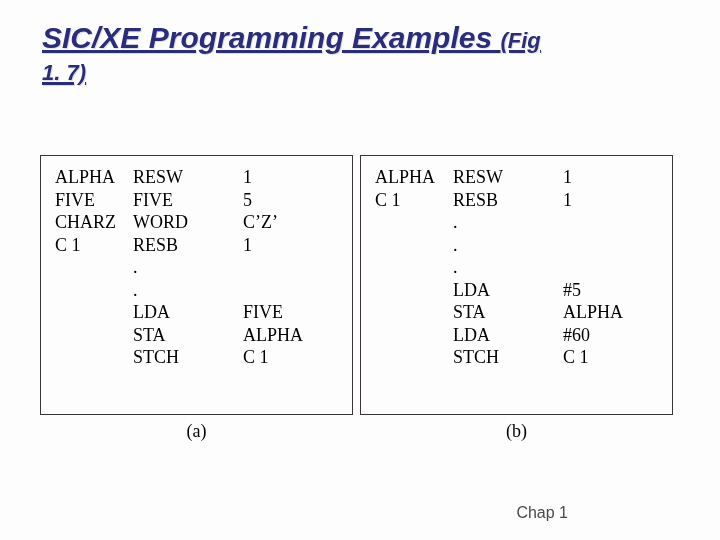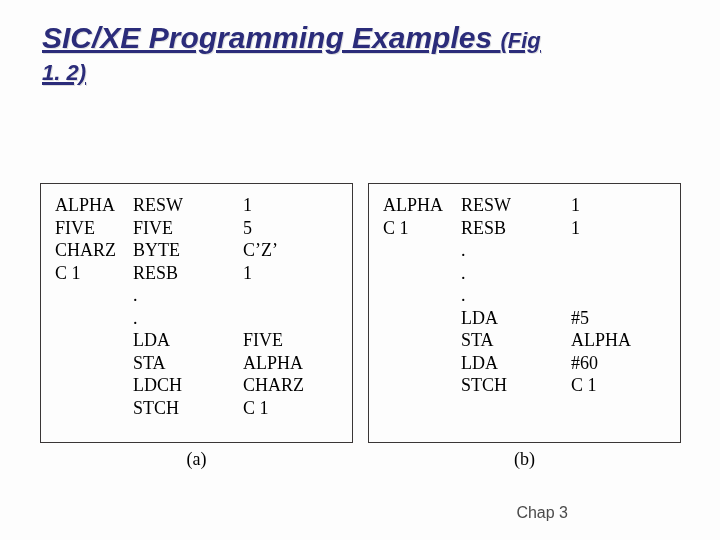--- a/index.html
+++ b/index.html
@@ -33,22 +33,21 @@
   }
   .title .sub {
     font-size: 22px;
     text-decoration: underline;
   }
   .panels {
     position: absolute;
     top: 155px;
     left: 40px;
     display: flex;
-    gap: 15px;
-    margin-top: 28px;
+    gap: 7px;
   }
   .panel {
     border: 1px solid #3a3636;
     width: 313px;
     height: 260px;
     box-sizing: border-box;
     padding: 10px 14px 8px 14px;
     position: relative;
   }
   table.code {
@@ -86,41 +85,41 @@
     color: #4a4a4a;
   }
 </style>
 </head>
 <body>
 
 <div class="slide">
 
   <div class="title">
     <span>SIC/XE Programming Examples </span><span class="sub">(Fig</span><br>
-    <span class="sub">1. 2)</span>
+    <span class="sub">1. 7)</span>
   </div>
 
   <div class="panels">
 
     <div class="panel panel-a">
       <table class="code">
         <tbody>
             <tr>
               <td class="c1">ALPHA</td>
               <td class="c2">RESW</td>
               <td class="c3">1</td>
             </tr>
         <tr>
               <td class="c1">FIVE</td>
               <td class="c2">FIVE</td>
               <td class="c3">5</td>
             </tr>
         <tr>
               <td class="c1">CHARZ</td>
-              <td class="c2">BYTE</td>
+              <td class="c2">WORD</td>
               <td class="c3">C’Z’</td>
             </tr>
         <tr>
               <td class="c1">C 1</td>
               <td class="c2">RESB</td>
               <td class="c3">1</td>
             </tr>
         <tr>
               <td class="c1"></td>
               <td class="c2">.</td>
@@ -133,25 +132,20 @@
             </tr>
         <tr>
               <td class="c1"></td>
               <td class="c2">LDA</td>
               <td class="c3">FIVE</td>
             </tr>
         <tr>
               <td class="c1"></td>
               <td class="c2">STA</td>
               <td class="c3">ALPHA</td>
-            </tr>
-        <tr>
-              <td class="c1"></td>
-              <td class="c2">LDCH</td>
-              <td class="c3">CHARZ</td>
             </tr>
         <tr>
               <td class="c1"></td>
               <td class="c2">STCH</td>
               <td class="c3">C 1</td>
             </tr>
       </tbody>
         </table>
       <div class="caption">(a)</div>
     </div>
@@ -204,14 +198,14 @@
               <td class="c2">STCH</td>
               <td class="c3">C 1</td>
             </tr>
       </tbody>
         </table>
       <div class="caption">(b)</div>
     </div>
 
   </div>
 
-  <div class="footer">Chap 3</div>
+  <div class="footer">Chap 1</div>
 </div>
 
 </body></html>

